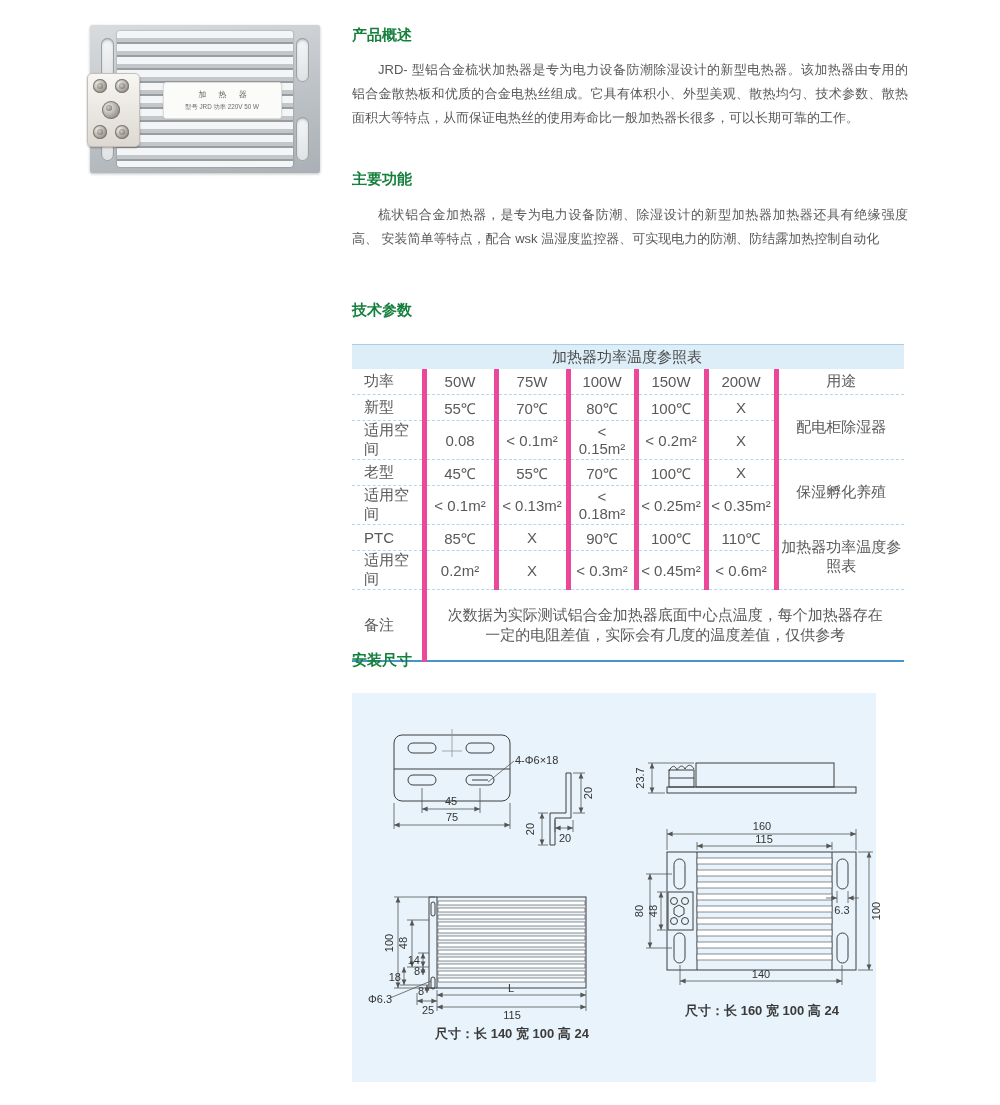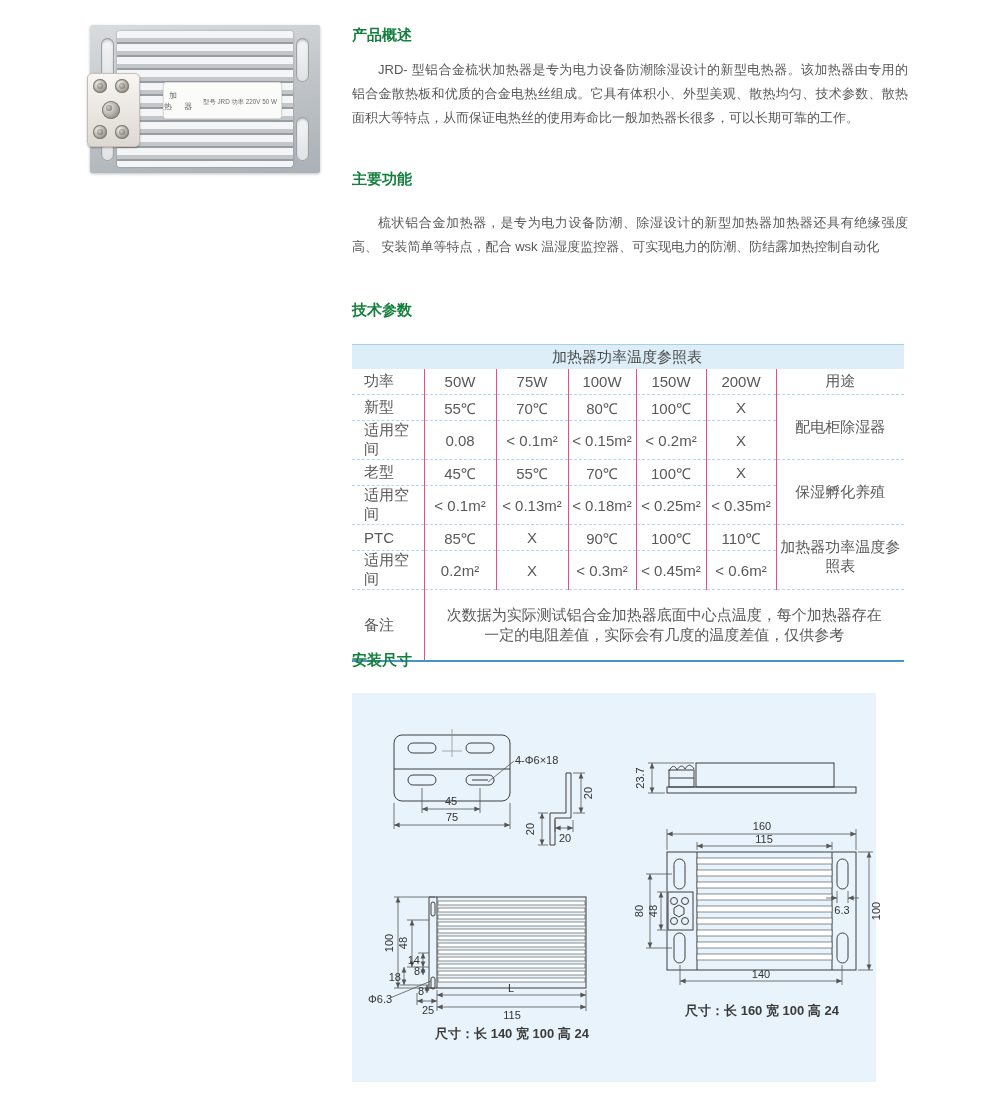--- a/index.html
+++ b/index.html
@@ -16,21 +16,21 @@
     background:linear-gradient(#f4f5f6,#dfe2e4);box-shadow:inset 0 0 0 1px #9aa0a5, inset 0 2px 3px rgba(0,0,0,.25);}
   .ph-slot.tl{left:11px;top:13px;}
   .ph-slot.bl{left:11px;top:92px;}
   .ph-slot.tr{right:11px;top:13px;}
   .ph-slot.br{right:11px;top:92px;}
   .ph-fins{position:absolute;left:27px;right:27px;top:6px;bottom:6px;border-radius:3px;
     background:repeating-linear-gradient(180deg,#f4f5f6 0 7px,#c3c7ca 7px 11px,#989da2 11px 13px);
     box-shadow:0 0 2px rgba(0,0,0,.35);}
   .ph-label{position:absolute;left:73px;top:57px;width:117px;height:35px;border-radius:3px;
     background:#fbfbfa;border:1px solid #dddcd8;box-shadow:0 0 2px rgba(0,0,0,.15);
-    display:flex;flex-direction:row;align-items:center;justify-content:center;}
+    display:flex;flex-direction:column;align-items:center;justify-content:center;}
   .ph-label-t{font-size:8px;letter-spacing:5px;color:#5a5a5a;text-indent:5px;}
   .ph-label-s{font-size:7px;color:#6b6b6b;margin-top:2px;transform:scale(.9);white-space:nowrap;}
   .ph-terminal{position:absolute;left:-3px;top:48px;width:51px;height:72px;border-radius:5px;
     background:linear-gradient(#f8f6f3,#ddd9d2);border:1px solid #c4c0b9;
     box-shadow:0 1px 2px rgba(0,0,0,.3);}
   .screw{position:absolute;width:14px;height:14px;border-radius:50%;
     background:radial-gradient(circle at 35% 35%,#efedea,#918c84 75%);
     box-shadow:inset 0 0 0 1px #7d786f;}
   .screw::after{content:"";position:absolute;left:4px;top:4px;width:6px;height:6px;border-radius:50%;
     background:radial-gradient(circle at 40% 40%,#cfccc6,#6e6960);}
@@ -38,21 +38,21 @@
   .screw.s3{left:14px;top:27px;width:18px;height:18px;}
   .screw.s4{left:5px;top:51px;} .screw.s5{left:27px;top:51px;}
   
   .h-section{position:absolute;left:352px;font-size:15px;font-weight:700;color:#15803d;}
   .para{position:absolute;left:352px;width:556px;font-size:13px;line-height:24px;color:#595959;
     text-align:justify;text-indent:2em;}
   
   .spec-table{position:absolute;left:352px;top:344px;width:552px;border-collapse:collapse;
     table-layout:fixed;font-size:15px;color:#595959;
     border-top:1px solid #a5d0ea;border-bottom:2px solid #4694cc;}
-  .spec-table td{height:25px;text-align:center;border-left:1px solid #ec4899;padding:0 2px;}
+  .spec-table td{height:25px;text-align:center;border-left:5px solid #ec4899;padding:0 2px;}
   .spec-table td:first-child{border-left:none;text-align:left;padding-left:12px;}
   .spec-table tr.r td{border-top:1px dashed #b3d6ee;}
   .spec-table .t-title-row td{background:#ddeef9;color:#4a4a4a;text-align:center;height:24px;
     border-left:none;padding-left:0;}
   .spec-table .note-row td{height:58px;}
   .spec-table .note{text-align:center;padding:6px 20px;line-height:20px;}
   .spec-table .usage{text-align:center;}
   
   .dim-panel{position:absolute;left:352px;top:693px;width:524px;height:389px;background:#e8f3fb;}
   .dim-panel svg{display:block;}
@@ -84,21 +84,21 @@
     <div class="screw s3"></div>
     <div class="screw s4"></div>
     <div class="screw s5"></div>
   </div>
 </div>
 
 <div class="h-section" style="top:26px">产品概述</div>
 <div class="para" style="top:58px">JRD- 型铝合金梳状加热器是专为电力设备防潮除湿设计的新型电热器。该加热器由专用的 铝合金散热板和优质的合金电热丝组成。它具有体积小、外型美观、散热均匀、技术参数、散热 面积大等特点，从而保证电热丝的使用寿命比一般加热器长很多，可以长期可靠的工作。</div>
 
 <div class="h-section" style="top:170px">主要功能</div>
-<div class="para" style="top:211px">梳状铝合金加热器，是专为电力设备防潮、除湿设计的新型加热器加热器还具有绝缘强度高、 安装简单等特点，配合 wsk 温湿度监控器、可实现电力的防潮、防结露加热控制自动化</div>
+<div class="para" style="top:203px">梳状铝合金加热器，是专为电力设备防潮、除湿设计的新型加热器加热器还具有绝缘强度高、 安装简单等特点，配合 wsk 温湿度监控器、可实现电力的防潮、防结露加热控制自动化</div>
 
 <div class="h-section" style="top:301px">技术参数</div>
 
 <table class="spec-table">
   <colgroup>
     <col style="width:72px">
       <col style="width:72px">
       <col style="width:72px">
     <col style="width:68px">
       <col style="width:70px">

